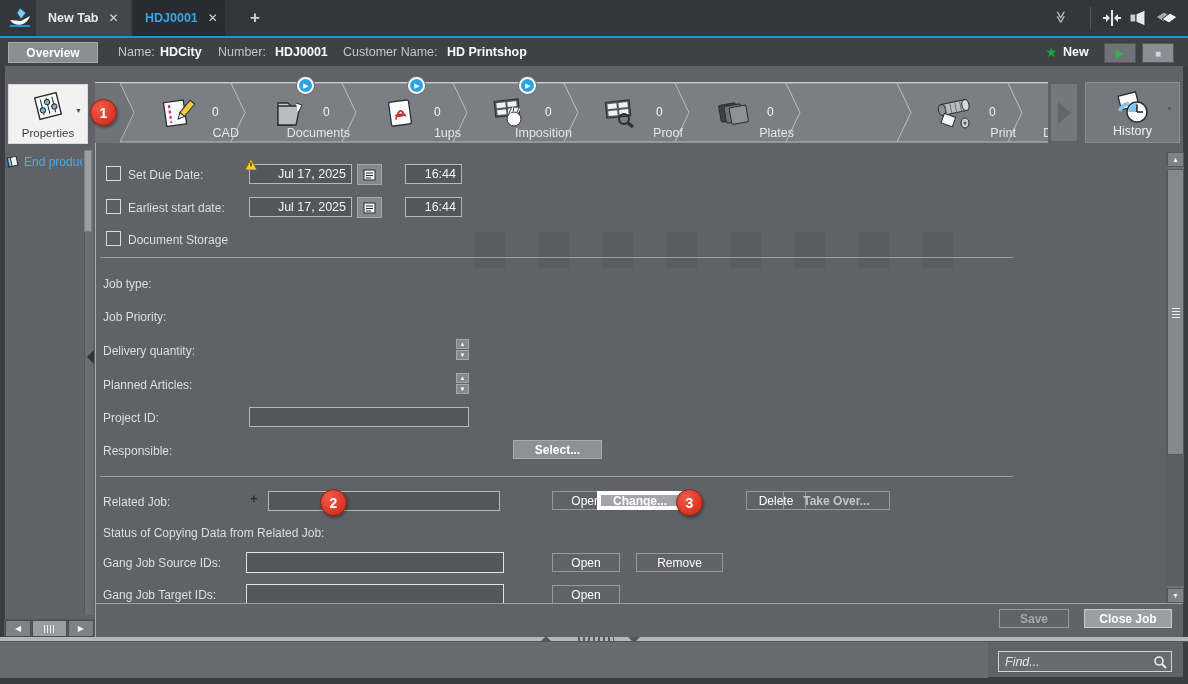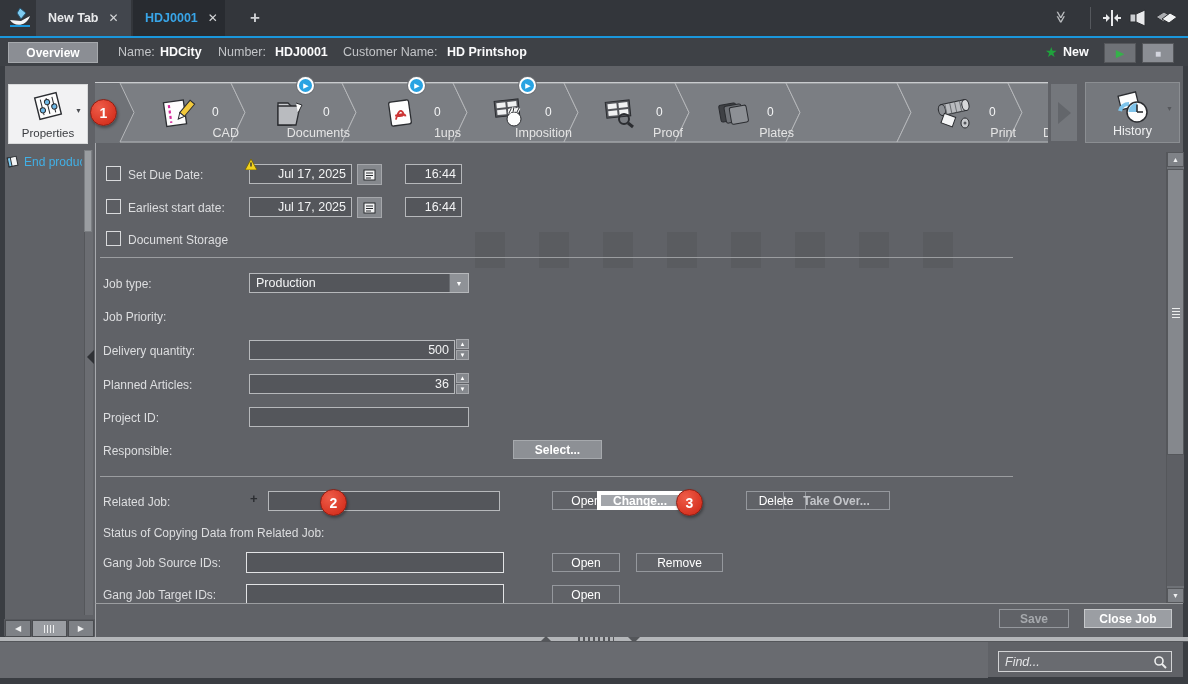--- a/index.html
+++ b/index.html
@@ -427,34 +427,28 @@
       </svg>
     </div>
     <input class="tfield num" style="left: 310px; top: 47px; width: 57px; height: 20px;" value="16:44">
 
     <div class="chk" style="left:11px;top:81px;"></div>
     <span class="lbl" style="left:33px;top:83px;">Document Storage</span>
 
     <div class="divline" style="left:5px;top:107px;width:913px;"></div>
 
     <span class="lbl" style="left:8px;top:127px;">Job type:</span>
-    <div class="ddfield" style="left:154px;top:123px;width:220px;">
-      <span class="ddval">Production</span>
-      <span class="ddarrow">▼</span>
-    </div>
 
     <span class="lbl" style="left:8px;top:160px;">Job Priority:</span>
 
     <span class="lbl" style="left:8px;top:194px;">Delivery quantity:</span>
-    <input class="tfield num" style="left: 154px; top: 190px; width: 206px; height: 20px;" value="500">
     <div class="spin" style="left:361px;top:189px;">▲</div>
     <div class="spin" style="left:361px;top:200px;">▼</div>
 
     <span class="lbl" style="left:8px;top:228px;">Planned Articles:</span>
-    <input class="tfield num" style="left: 154px; top: 224px; width: 206px; height: 20px;" value="36">
     <div class="spin" style="left:361px;top:223px;">▲</div>
     <div class="spin" style="left:361px;top:234px;">▼</div>
 
     <span class="lbl" style="left:8px;top:261px;">Project ID:</span>
     <input class="tfield" style="left: 154px; top: 257px; width: 220px; height: 20px;" value="">
 
     <span class="lbl" style="left:8px;top:294px;">Responsible:</span>
     <div class="btn midfill" style="left:418px;top:290px;width:89px;">Select...</div>
 
     <div class="divline" style="left:5px;top:326px;width:913px;"></div>

